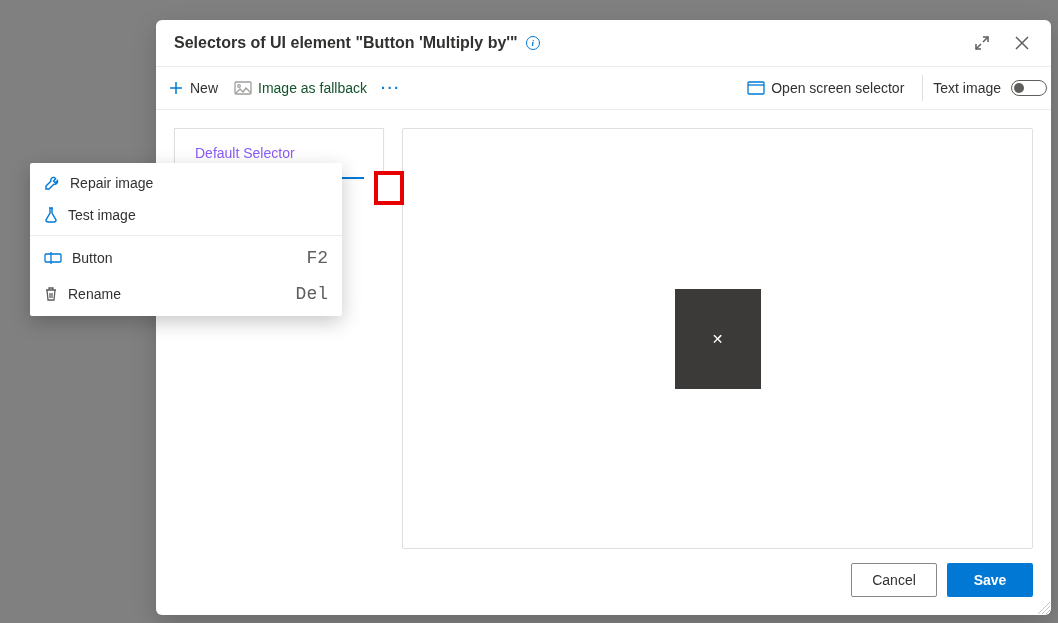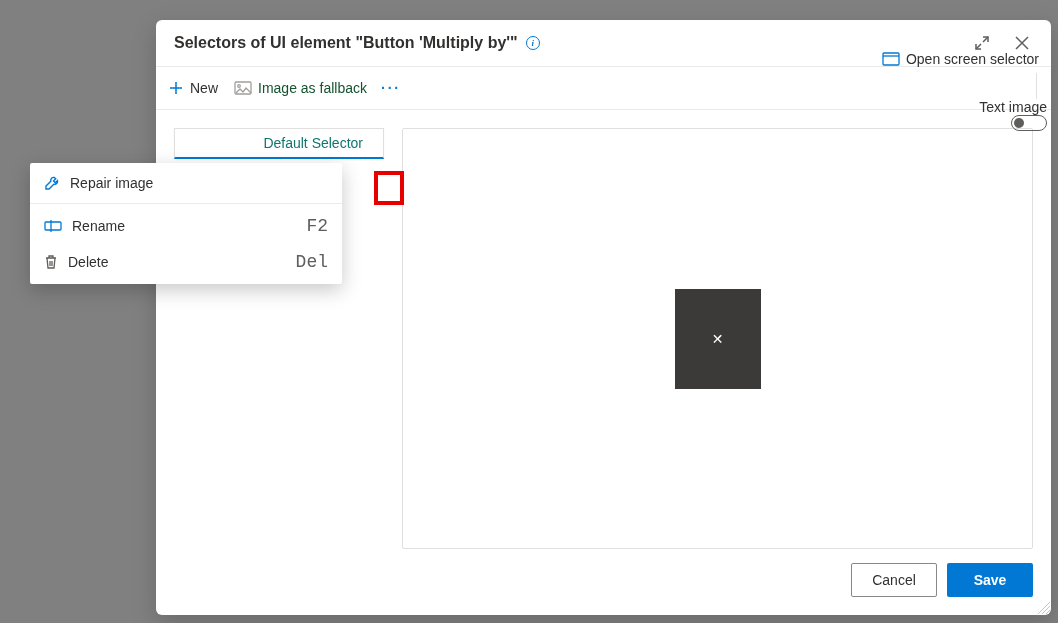--- a/index.html
+++ b/index.html
@@ -87,22 +87,21 @@
     align-items: center;
     padding: 0 4px;
     height: 40px;
   }
   .vdivider { width:1px; height:22px; background:#e1dfdd; margin:0 2px; }
   .vdivider.tall { height:26px; margin:0 10px; }
   .ellipsis-dots { color:#0078d4; letter-spacing:2px; font-weight:bold; padding:0 6px; }
   .tool-right {
     margin-left: auto;
     display: flex;
-    align-items: flex-end;
-    flex-direction: column;
+    align-items: center;
   }
   .toggle {
     width: 36px; height: 16px;
     border: 1px solid #605e5c;
     border-radius: 10px;
     position: relative;
     margin-left: 10px;
   }
   .toggle::after {
     content: "";
@@ -115,25 +114,24 @@
     flex:1;
     display:flex;
     padding: 18px 18px 0 18px;
     gap: 18px;
   }
   .left-panel { width: 210px; position:relative; }
   .selector-item {
     border:1px solid #e1dfdd;
     border-bottom:2px solid #0078d4;
     background:#fff;
-    padding:6px 20px;
+    padding:16px 20px;
     font-size:14px;
-    color:#0f766e;
+    color:#8b5cf6;
     box-shadow: 0 1px 2px rgba(0,0,0,.04);
-    text-align: right;
   }
   .more-btn {
     position:absolute;
     top: 46px;
     left: 190px;
     width:24px; height:28px;
     background:#fff;
     display:flex;
     align-items:center;
     justify-content:center;
@@ -298,29 +296,35 @@
   </svg>
 </div>
 
 <div class="context-menu">
   <div class="menu-item">
     <svg width="16" height="16" viewBox="0 0 16 16" fill="none" stroke="#0078d4" stroke-width="1.4">
       <path d="M10.5 2.5a3 3 0 00-3.7 3.7L2 11v3h3l4.8-4.8a3 3 0 003.7-3.7l-2.2 2.2-1.8-1.8 2.2-2.2z"></path>
     </svg>
     <span>Repair image</span>
   </div>
+  <div class="menu-item">
+    <svg width="14" height="16" viewBox="0 0 14 16" fill="none" stroke="#0078d4" stroke-width="1.4">
+      <path d="M5 1h4M6 1v5L2 13a2 2 0 002 2h6a2 2 0 002-2L8 6V1"></path>
+    </svg>
+    <span>Test image</span>
+  </div>
   <div class="menu-sep"></div>
   <div class="menu-item">
     <svg width="18" height="14" viewBox="0 0 18 14" fill="none" stroke="#0078d4" stroke-width="1.3">
       <rect x="1" y="3" width="16" height="8" rx="1"></rect>
         <path d="M7 1v12"></path>
     </svg>
-    <span>Rename</span>
+    <span>Button</span>
     <span class="shortcut">F2</span>
   </div>
   <div class="menu-item">
     <svg width="14" height="16" viewBox="0 0 14 16" fill="none" stroke="#605e5c" stroke-width="1.3">
       <path d="M2 4h10M5 4V2h4v2M3 4l1 10h6l1-10M6 7v5M8 7v5"></path>
     </svg>
-    <span>Delete</span>
+    <span>Rename</span>
     <span class="shortcut">Del</span>
   </div>
 </div>
 
 </body></html>

